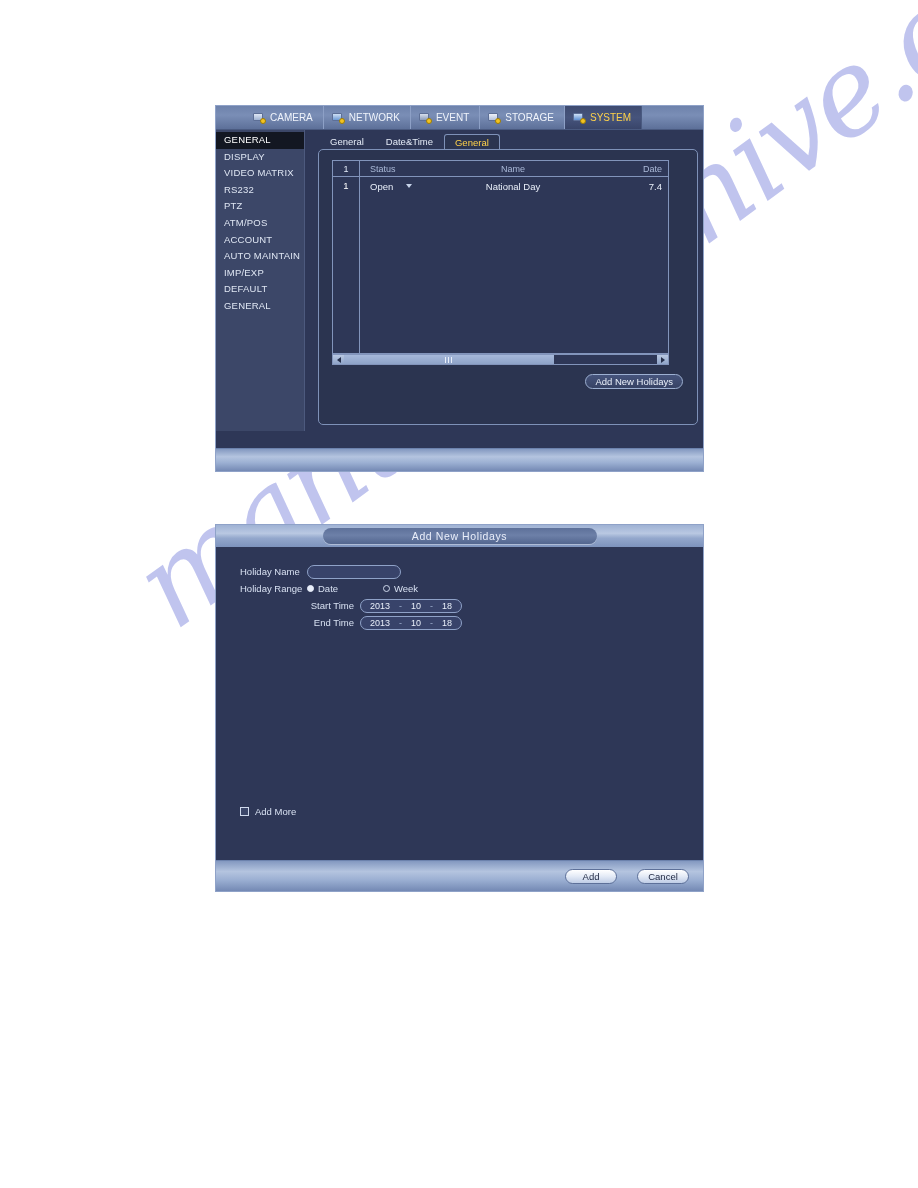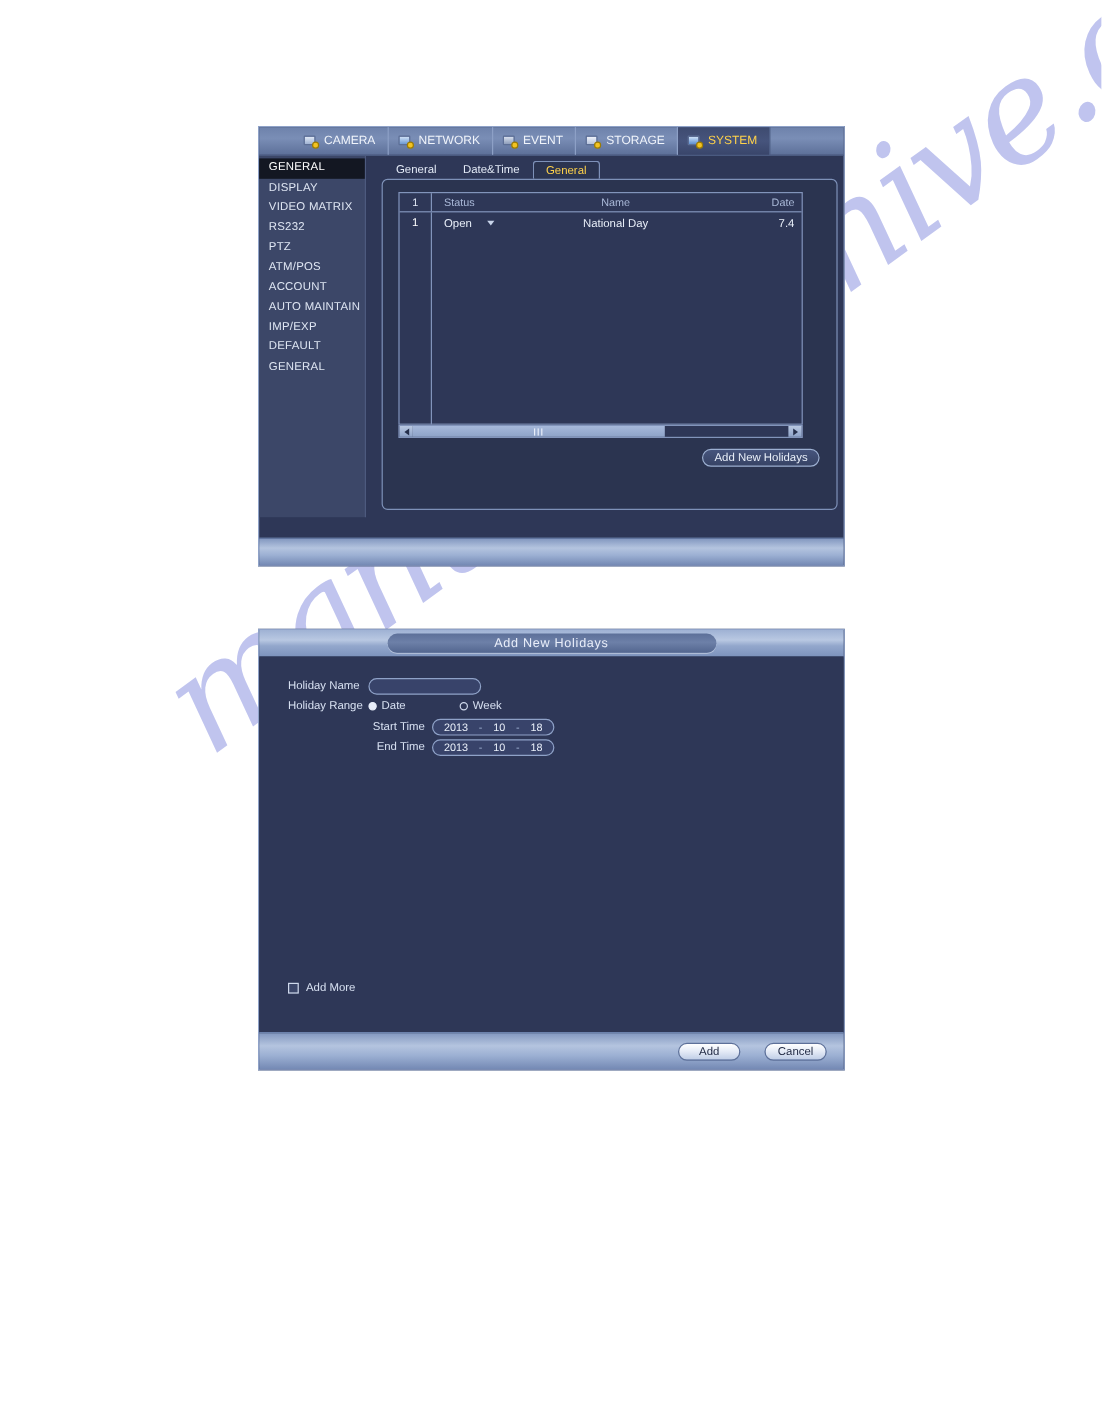--- a/index.html
+++ b/index.html
@@ -318,21 +318,21 @@
     background: #38436a;
     padding: 0 9px;
     font-size: 9px;
     color: #e9eff9;
     gap: 9px;
     box-sizing: border-box;
   }
   .date-input .sep { color: #9fb0d0; }
   .chk-row {
     position: absolute;
-    left: 24px; bottom: 32px;
+    left: 24px; bottom: 44px;
     display: flex; align-items: center; gap: 6px;
     font-size: 9.5px; color: #d7e0f1;
   }
   .chk-box {
     width: 9px; height: 9px;
     border: 1px solid #cfd9ec;
     background: #3b4669;
     box-sizing: border-box;
   }
   #win-addholidays .win-footer {

